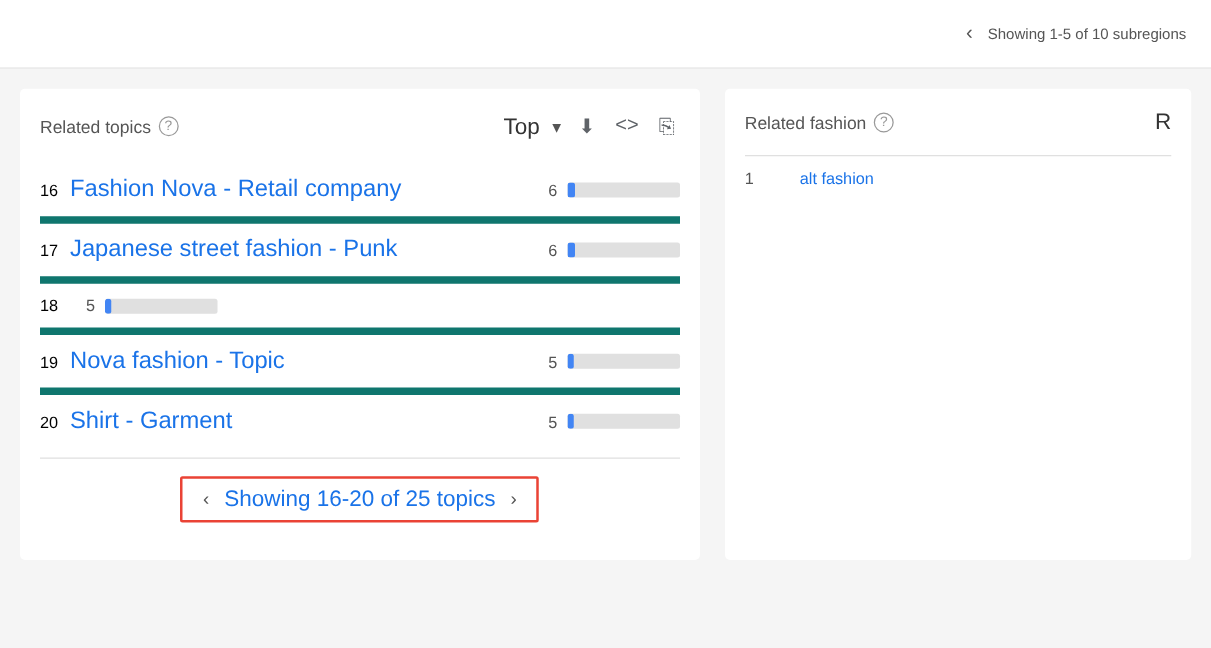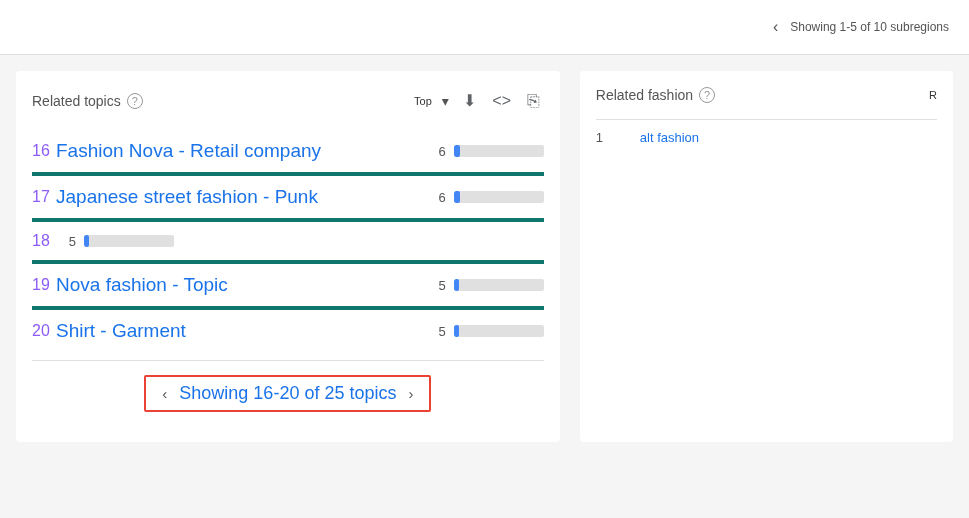--- a/index.html
+++ b/index.html
@@ -88,21 +88,21 @@
       cursor: pointer;
     }
 
     .panel-controls {
       display: flex;
       align-items: center;
       gap: 8px;
     }
 
     .top-label {
-      font-size: 11px;
+      font-size: 18px;
       color: #333;
     }
 
     .dropdown-btn {
       background: none;
       border: none;
       cursor: pointer;
       color: #555;
       font-size: 14px;
       padding: 2px;
@@ -114,31 +114,31 @@
       cursor: pointer;
       color: #5f6368;
       padding: 4px;
       font-size: 16px;
     }
 
     .topic-row {
       display: flex;
       align-items: center;
       padding: 10px 0;
-      border-top: 4px solid #0f766e;
+      border-top: 6px solid #0f766e;
     }
 
     .topic-row:first-child {
       border-top: none;
     }
 
     .topic-num {
       width: 24px;
-      color: #8b5cf6;
-      font-size: 16px;
+      color: #000000;
+      font-size: 13px;
       flex-shrink: 0;
     }
 
     .topic-link {
       color: #1a73e8;
       text-decoration: none;
       font-size: 19px;
       flex: 1;
     }
 

